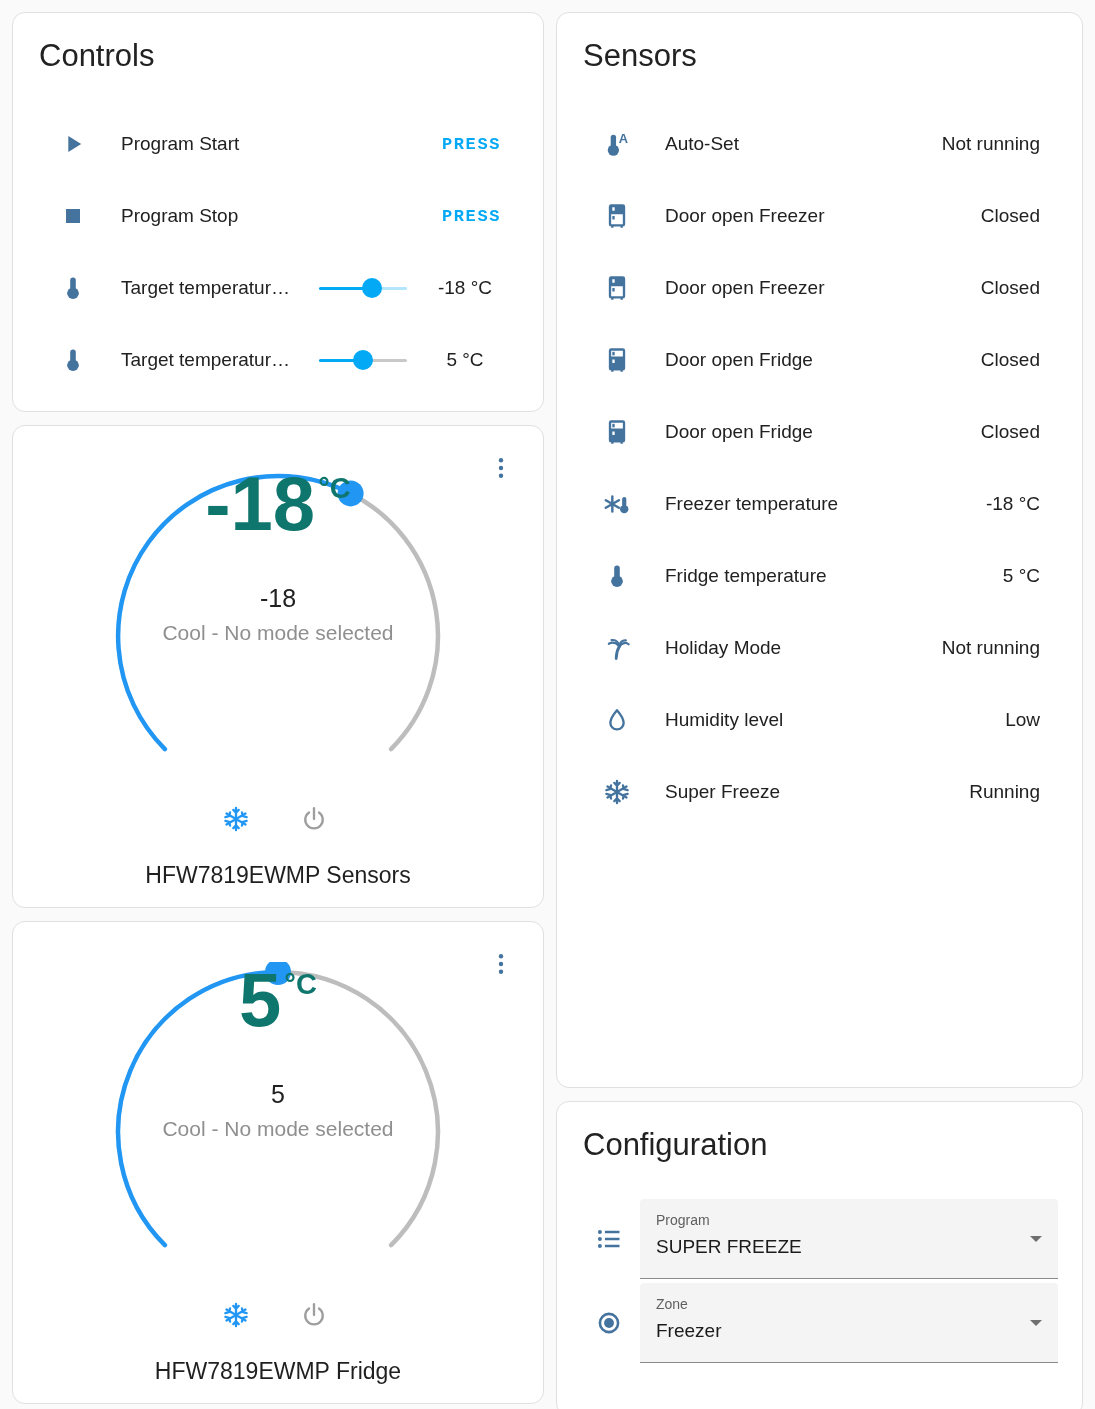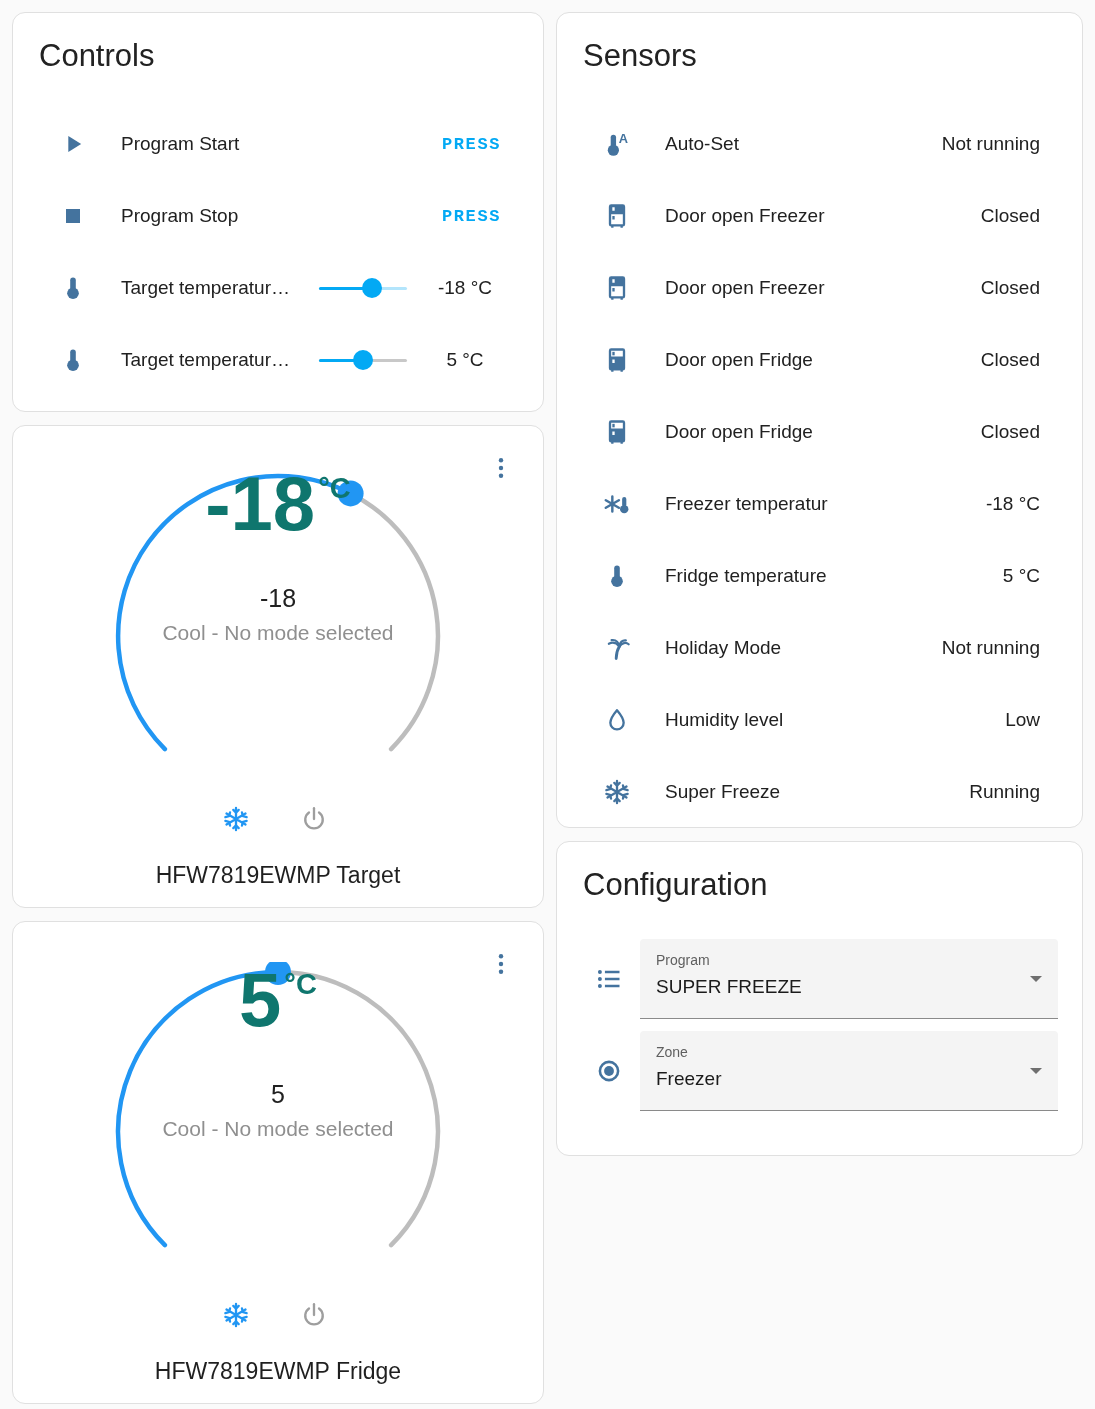--- a/index.html
+++ b/index.html
@@ -29,21 +29,21 @@
     font-size:17px;font-weight:700;letter-spacing:1.6px;color:var(--accent)}
   
   .slider{position:relative;width:88px;height:20px;margin-right:22px;flex:none;cursor:pointer}
   .slider .track{position:absolute;left:0;right:0;top:8.5px;height:3px;border-radius:2px;background:#c8c8c8}
   .slider .fill{position:absolute;left:0;top:8.5px;height:3px;border-radius:2px;background:var(--accent)}
   .slider .thumb{position:absolute;top:0;width:20px;height:20px;border-radius:50%;background:var(--accent);transform:translateX(-50%)}
   .slider ~ .value{width:72px}
   
   .thermo-card{height:483px}
   .controls-card{height:400px}
-  .sensors-card{height:816px}
+  .sensors-card{height:1076px}
   .config-card{height:315px}
   .menu-btn{position:absolute;top:24px;right:20px;width:36px;height:36px;background:none;border:none;padding:0;cursor:pointer;color:#616161}
   .menu-btn svg{width:30px;height:30px}
   .dial{width:340px;margin:40px auto 0;position:relative}
   .dial-svg{display:block;width:340px;height:320px}
   .arc-bg{stroke:var(--dial-inactive);stroke-width:4.5;fill:none;stroke-linecap:round}
   .arc-fill{stroke:var(--dial-active);stroke-width:4.5;fill:none;stroke-linecap:round}
   .dial-thumb{fill:var(--dial-active);cursor:pointer}
   .dial-center{position:absolute;left:0;right:0;top:0;text-align:center;pointer-events:none}
   .big{font-size:76px;line-height:1;color:#0f766e;font-weight:700}
@@ -51,21 +51,21 @@
   .target{margin-top:41px;font-size:25px;line-height:1.2}
   .mode{margin-top:6px;font-size:21px;line-height:1.3;color:var(--muted)}
   .modes{display:flex;justify-content:center;gap:44px;margin-top:16px}
   .mode-btn{width:34px;height:34px;background:none;border:none;padding:0;cursor:pointer}
   .mode-btn svg{width:34px;height:34px;display:block}
   .mode-btn.active{color:var(--dial-active)}
   .mode-btn.inactive{color:#9e9e9e}
   .thermo-name{text-align:center;font-size:23px;margin-top:26px;color:#1f1f1f}
   
   .config-fields{margin-top:36px}
-  .field{display:flex;align-items:center;padding:0 24px 0 38px;margin-bottom:12px}
+  .field{display:flex;align-items:center;padding:0 24px 0 38px;margin-bottom:4px}
   .select{flex:1;margin-left:17px;position:relative;height:80px;background:#f4f4f4;
     border-bottom:1px solid #8a8a8a;border-radius:4px 4px 0 0;padding:13px 44px 0 16px;cursor:pointer}
   .sel-label{font-size:14px;color:#5f5f5f;line-height:1.2}
   .sel-value{font-size:19px;color:#1b1b1b;margin-top:7px;white-space:nowrap}
   .sel-arrow{position:absolute;right:16px;top:37px;width:0;height:0;
     border-left:6px solid transparent;border-right:6px solid transparent;border-top:6.5px solid #6f6f6f}
 </style>
 </head>
 <body>
 
@@ -170,21 +170,21 @@
             <span class="icon" style="color:inherit">
               <svg viewBox="0 0 24 24">
                 <g fill="none" stroke="currentColor" stroke-width="2" stroke-linecap="round">
                   <path d="M12 2.8V12"></path>
                   <path d="M7.7 6.36A7.5 7.5 0 1 0 16.3 6.36"></path>
                 </g>
               </svg>
             </span>
           </button>
       </div>
-      <div class="thermo-name">HFW7819EWMP Target</div>
+      <div class="thermo-name">HFW7819EWMP Sensors</div>
     </section>
 
     <section class="card thermo-card">
       <button class="menu-btn">
           <span class="icon">
             <svg viewBox="0 0 24 24">
               <g fill="currentColor">
                 <circle cx="12" cy="5.4" r="1.9"></circle>
                 <circle cx="12" cy="12" r="1.9"></circle>
                 <circle cx="12" cy="18.6" r="1.9"></circle>
@@ -294,21 +294,21 @@
               <svg viewBox="0 0 24 24">
                 <g stroke="currentColor" stroke-width="2.1" stroke-linecap="round" fill="none">
                   <path d="M8 5.5v13M2.4 8.75l11.2 6.5M13.6 8.75L2.4 15.25"></path>
                 </g>
                 <g fill="currentColor">
                   <rect x="16.4" y="6" width="3.6" height="8.2" rx="1.8"></rect>
                   <circle cx="18.2" cy="16.4" r="3.6"></circle>
                 </g>
               </svg>
             </span>
-          <span class="label">Freezer temperatur</span>
+          <span class="label">Freezer temperature</span>
           <span class="value">-18 °C</span>
         </div>
         <div class="row">
           <span class="icon">
               <svg viewBox="0 0 24 24">
                 <g fill="currentColor">
                   <rect x="9.6" y="3" width="4.8" height="11" rx="2.4"></rect>
                   <circle cx="12" cy="16.5" r="5"></circle>
                 </g>
               </svg>

